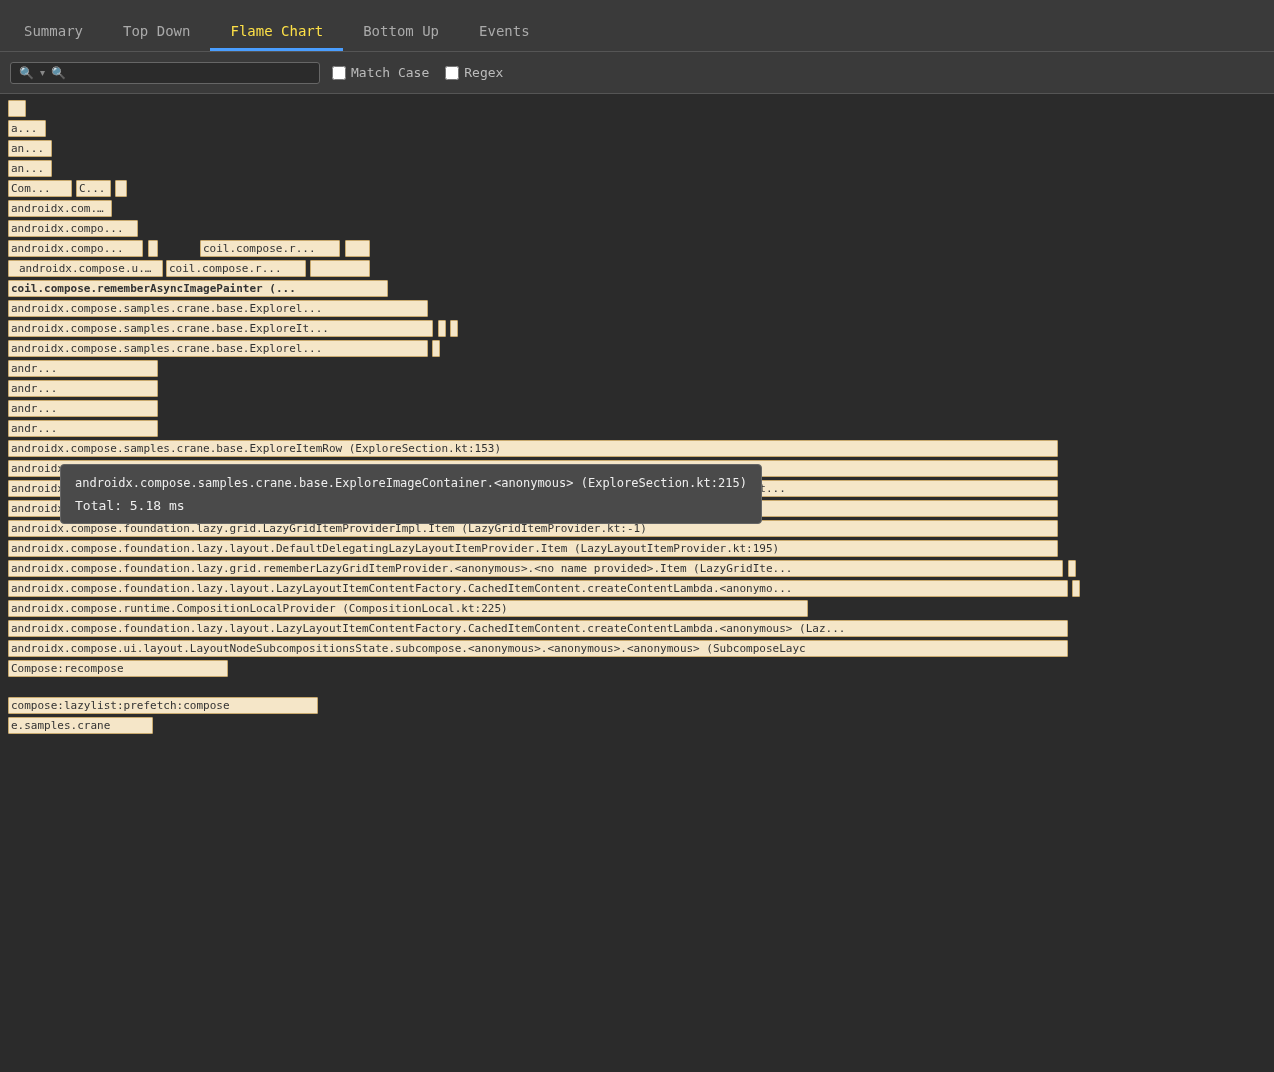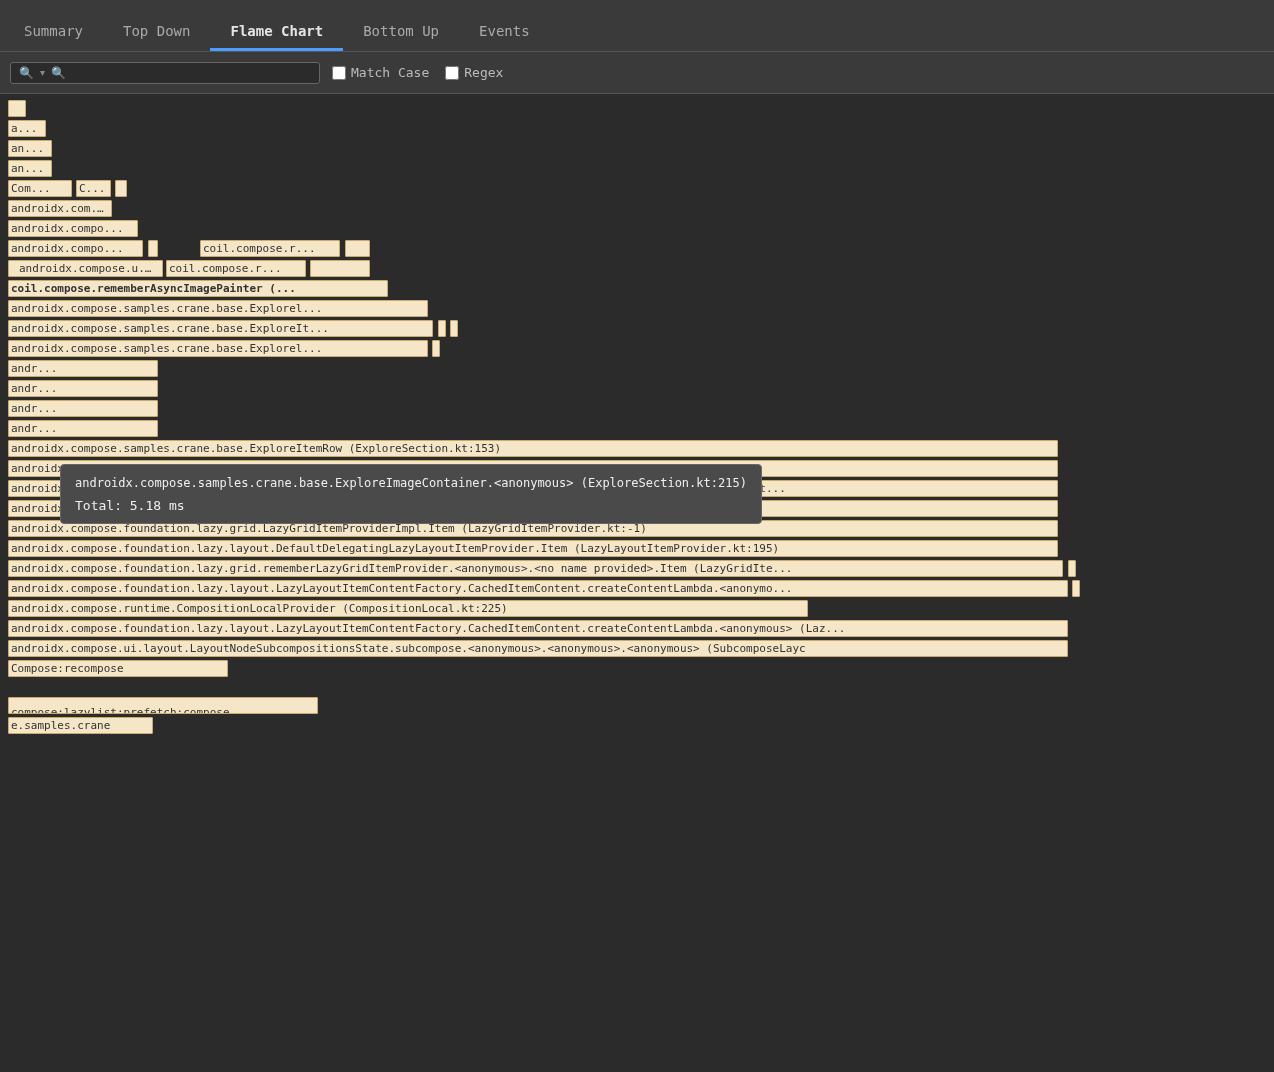--- a/index.html
+++ b/index.html
@@ -25,22 +25,22 @@
     .tab {
       padding: 10px 20px 12px;
       color: #aaa;
       cursor: pointer;
       font-size: 14px;
       font-weight: 400;
       position: relative;
       white-space: nowrap;
     }
     .tab.active {
-      color: #e5e5e5;
-      font-weight: 700;
+      color: #fde047;
+      font-weight: 400;
     }
     .tab.active::after {
       content: '';
       position: absolute;
       bottom: 0;
       left: 0;
       right: 0;
       height: 3px;
       background: #4a9eff;
     }
@@ -286,21 +286,21 @@
     <div class="flame-row" style="position: relative; height: 19px; margin-bottom: 1px;">
       <div class="flame-block" style="position: absolute; left: 8px; width: 1060px; height: 17px; line-height: 16px; background: rgb(245, 230, 200); border: 1px solid rgb(200, 169, 110); border-radius: 1px; font-size: 11px; color: rgb(51, 51, 51); overflow: hidden; white-space: nowrap; text-overflow: ellipsis; padding: 0px 2px; cursor: pointer;">androidx.compose.foundation.lazy.layout.LazyLayoutItemContentFactory.CachedItemContent.createContentLambda.&lt;anonymous&gt; (Laz...</div>
     </div>
     <div class="flame-row" style="position: relative; height: 19px; margin-bottom: 1px;">
       <div class="flame-block" style="position: absolute; left: 8px; width: 1060px; height: 17px; line-height: 16px; background: rgb(245, 230, 200); border: 1px solid rgb(200, 169, 110); border-radius: 1px; font-size: 11px; color: rgb(51, 51, 51); overflow: hidden; white-space: nowrap; text-overflow: ellipsis; padding: 0px 2px; cursor: pointer;">androidx.compose.ui.layout.LayoutNodeSubcompositionsState.subcompose.&lt;anonymous&gt;.&lt;anonymous&gt;.&lt;anonymous&gt; (SubcomposeLayc</div>
     </div>
     <div class="flame-row" style="position: relative; height: 19px; margin-bottom: 18px;">
       <div class="flame-block" style="position: absolute; left: 8px; width: 220px; height: 17px; line-height: 16px; background: rgb(245, 230, 200); border: 1px solid rgb(200, 169, 110); border-radius: 1px; font-size: 11px; color: rgb(51, 51, 51); overflow: hidden; white-space: nowrap; text-overflow: ellipsis; padding: 0px 2px; cursor: pointer;">Compose:recompose</div>
     </div>
     <div class="flame-row" style="position: relative; height: 19px; margin-bottom: 1px;">
-      <div class="flame-block" style="position: absolute; left: 8px; width: 310px; height: 17px; line-height: 16px; background: rgb(245, 230, 200); border: 1px solid rgb(200, 169, 110); border-radius: 1px; font-size: 11px; color: rgb(51, 51, 51); overflow: hidden; white-space: nowrap; text-overflow: ellipsis; padding: 7px 2px; cursor: pointer;">compose:lazylist:prefetch:compose</div>
+      <div class="flame-block" style="position: absolute; left: 8px; width: 310px; height: 17px; line-height: 16px; background: rgb(245, 230, 200); border: 1px solid rgb(200, 169, 110); border-radius: 1px; font-size: 11px; color: rgb(51, 51, 51); overflow: hidden; white-space: nowrap; text-overflow: ellipsis; padding: 0px 2px; cursor: pointer;">compose:lazylist:prefetch:compose</div>
     </div>
     <div class="flame-row" style="position: relative; height: 19px; margin-bottom: 1px;">
       <div class="flame-block" style="position: absolute; left: 8px; width: 145px; height: 17px; line-height: 16px; background: rgb(245, 230, 200); border: 1px solid rgb(200, 169, 110); border-radius: 1px; font-size: 11px; color: rgb(51, 51, 51); overflow: hidden; white-space: nowrap; text-overflow: ellipsis; padding: 0px 2px; cursor: pointer;">e.samples.crane</div>
     </div>
     <div class="tooltip" style="top: 370px; left: 60px;">
     <div class="tooltip-title">androidx.compose.samples.crane.base.ExploreImageContainer.&lt;anonymous&gt; (ExploreSection.kt:215)</div>
     <div class="tooltip-total">Total: 5.18 ms</div>
   </div>
 </div>
 

